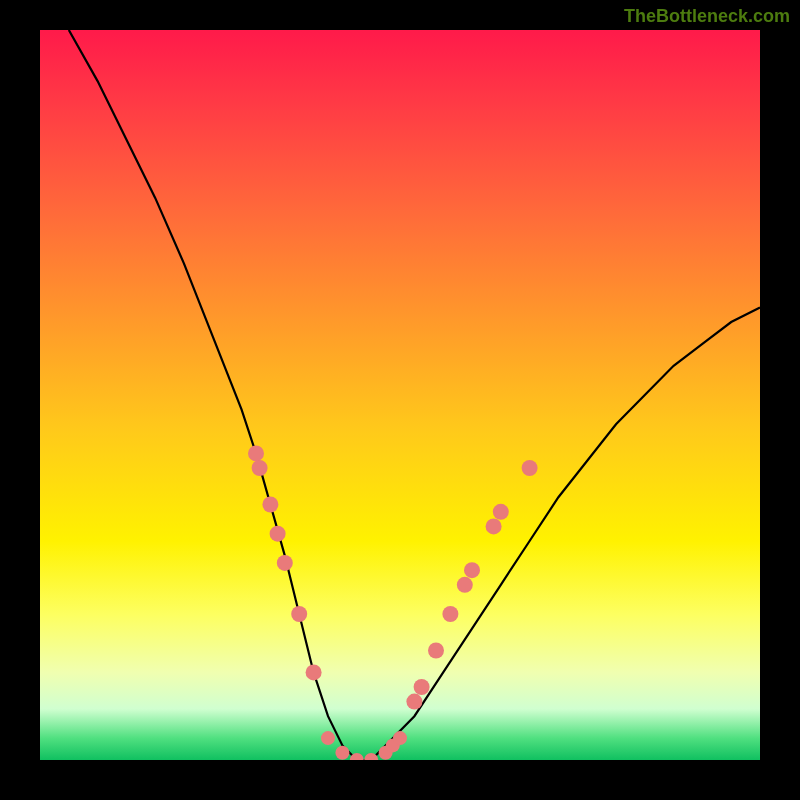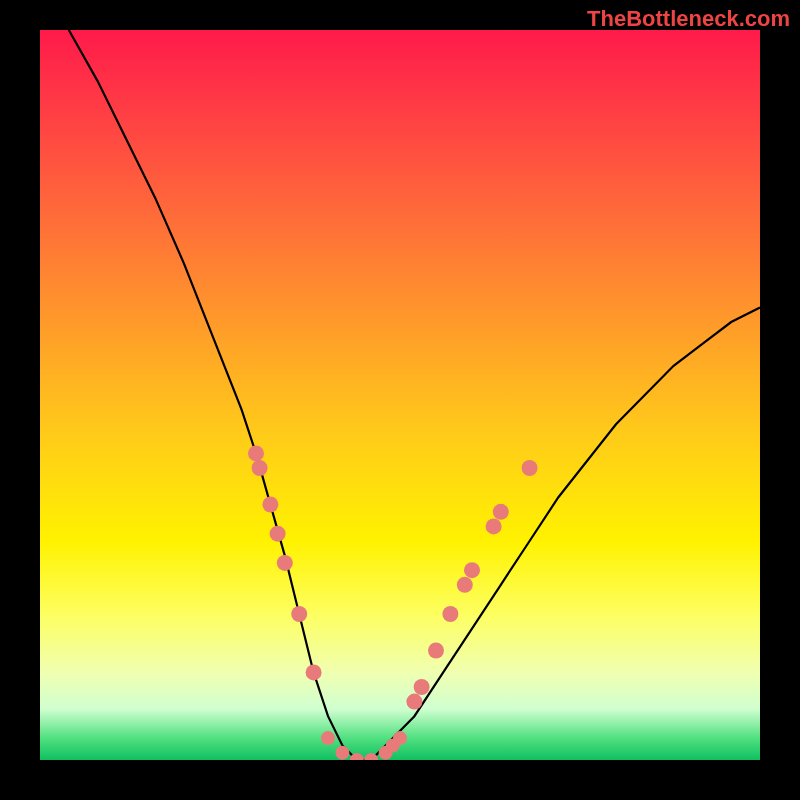--- a/index.html
+++ b/index.html
@@ -9,22 +9,22 @@
     height: 800px;
     background: #000;
     position: relative;
     overflow: hidden;
     font-family: Arial, sans-serif;
   }
   .watermark {
     position: absolute;
     top: 6px;
     right: 10px;
-    color: #ef4444;
-    font-size: 22px;
+    color: #4d7c0f;
+    font-size: 18px;
     font-weight: bold;
     z-index: 10;
   }
   .plot-area {
     position: absolute;
     left: 40px;
     top: 30px;
     width: 720px;
     height: 730px;
   }

